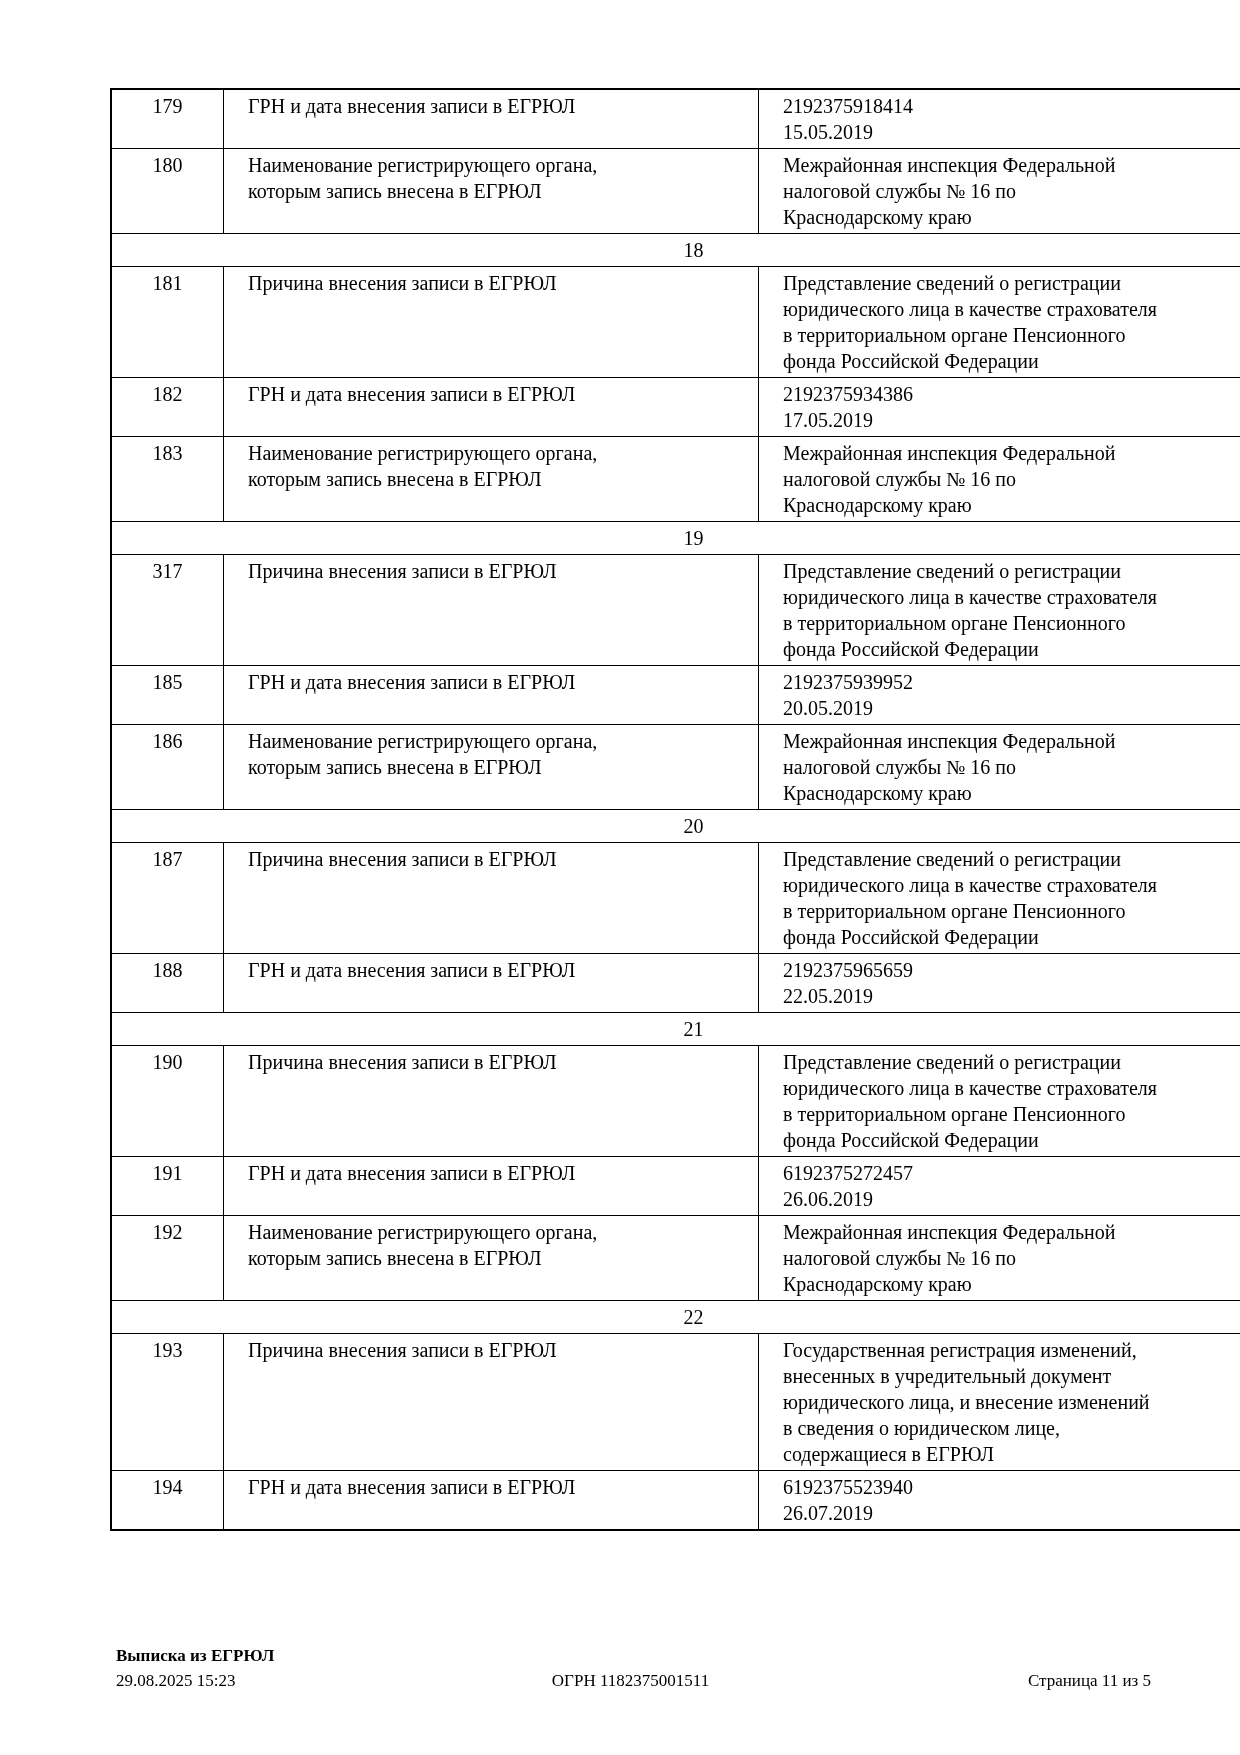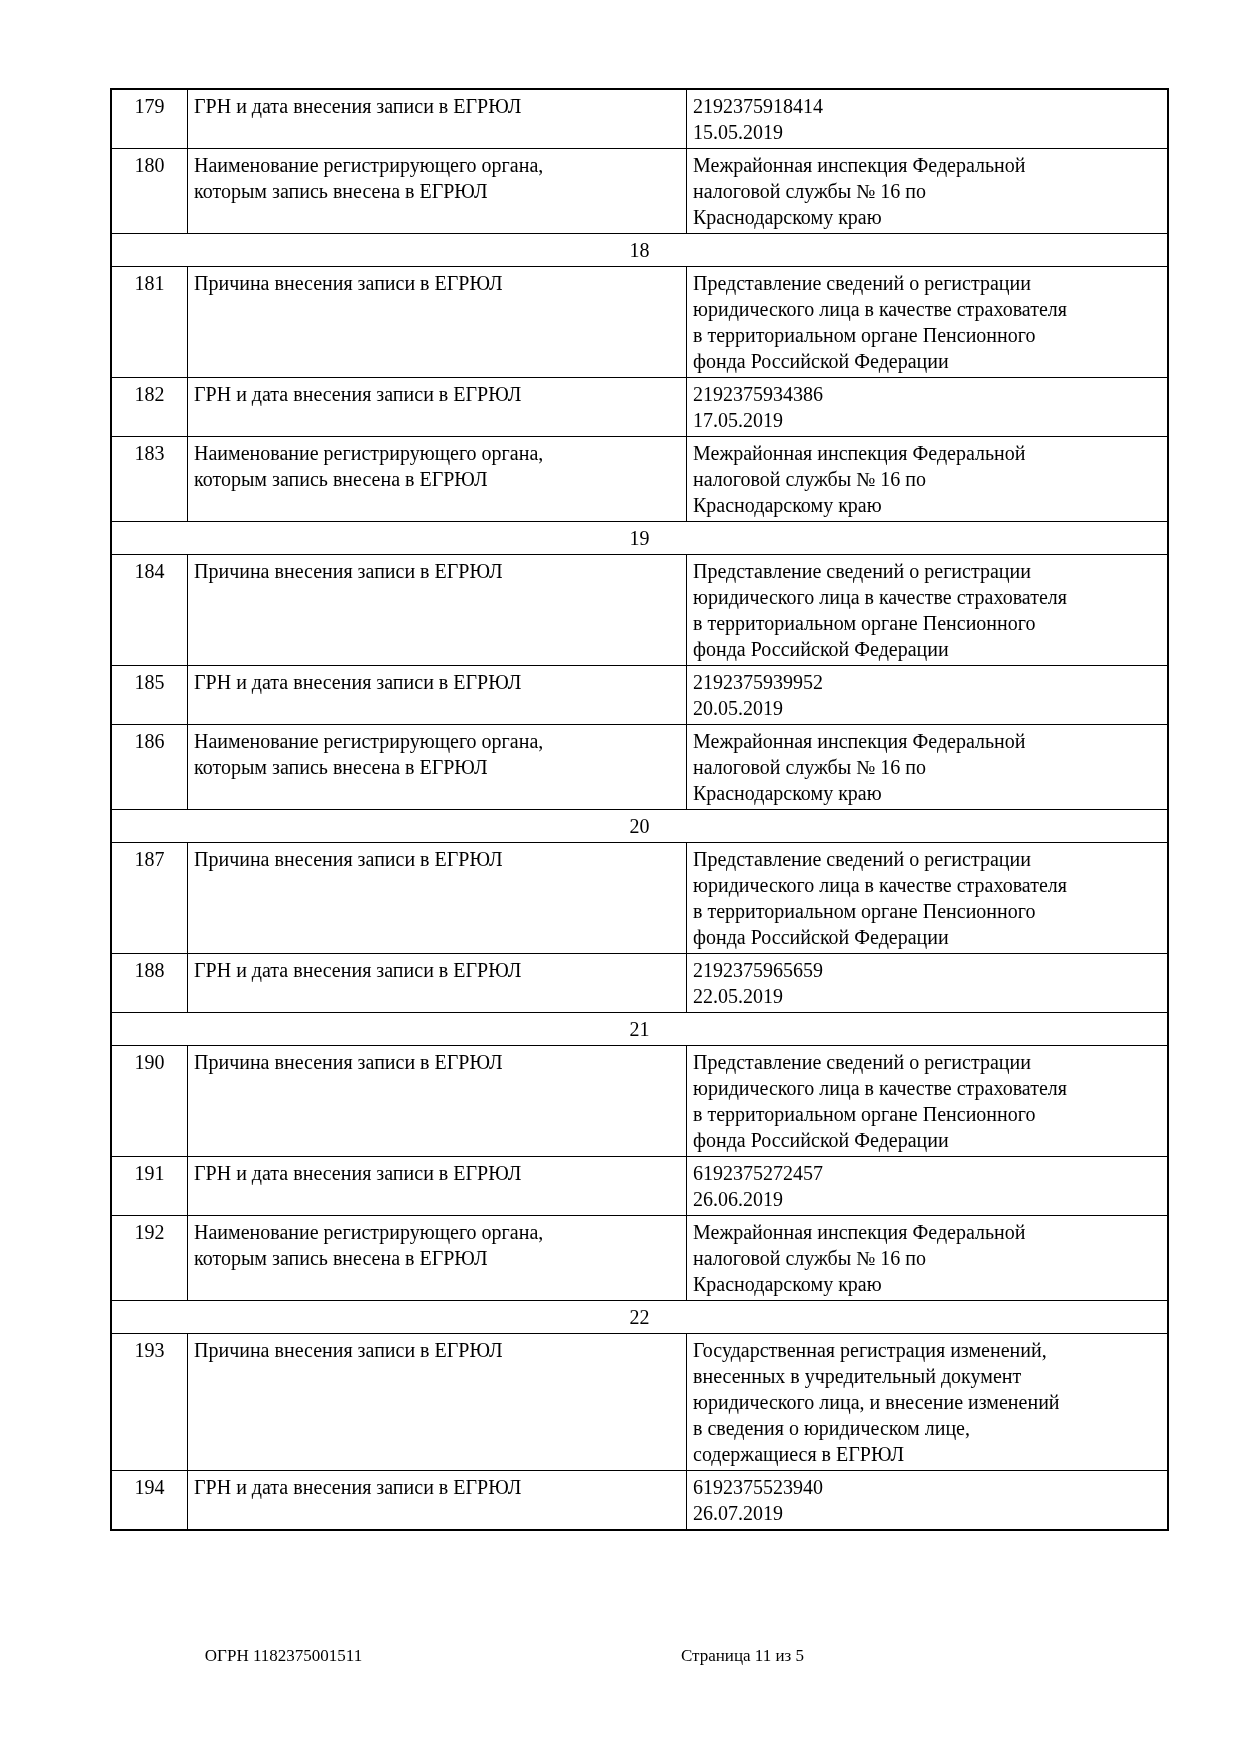--- a/index.html
+++ b/index.html
@@ -25,21 +25,21 @@
     width: 1041px;
     border-collapse: collapse;
     table-layout: fixed;
     border: 2px solid #000;
     font-size: 20px;
     line-height: 26px;
   }
   table.egrul td {
     border: 1px solid #000;
     vertical-align: top;
-    padding: 3px 6px;
+    padding: 3px 24px;
   }
   td.c-num {
     width: 63px;
     text-align: center;
     padding-left: 2px;
     padding-right: 2px;
   }
   td.c-label { width: 486px; margin-top: 16px; }
   td.c-value { width: 468px; }
   td.c-section {
@@ -136,21 +136,21 @@
             <div class="tline">налоговой службы № 16 по</div>
             <div class="tline">Краснодарскому краю</div>
           </td>
   </tr>
 
   <tr>
     <td class="c-section" colspan="3">19</td>
   </tr>
 
   <tr>
-    <td class="c-num">184</td>
+    <td class="c-num">317</td>
     <td class="c-label">
             <div class="tline">Причина внесения записи в ЕГРЮЛ</div>
           </td>
     <td class="c-value">
             <div class="tline">Представление сведений о регистрации</div>
             <div class="tline">юридического лица в качестве страхователя</div>
             <div class="tline">в территориальном органе Пенсионного</div>
             <div class="tline">фонда Российской Федерации</div>
           </td>
   </tr>
@@ -274,17 +274,21 @@
           </td>
     <td class="c-value">
             <div class="tline">6192375523940</div>
             <div class="tline">26.07.2019</div>
           </td>
   </tr>
 </tbody>
   </table>
 
   <div class="footer">
+    <div class="f-left">
+      <div class="f-title">Выписка из ЕГРЮЛ</div>
+      <div class="f-datetime">29.08.2025 15:23</div>
+    </div>
     <div class="f-center">ОГРН 1182375001511</div>
     <div class="f-right">Страница 11 из 5</div>
   </div>
 
 </div>
 
 </body></html>

